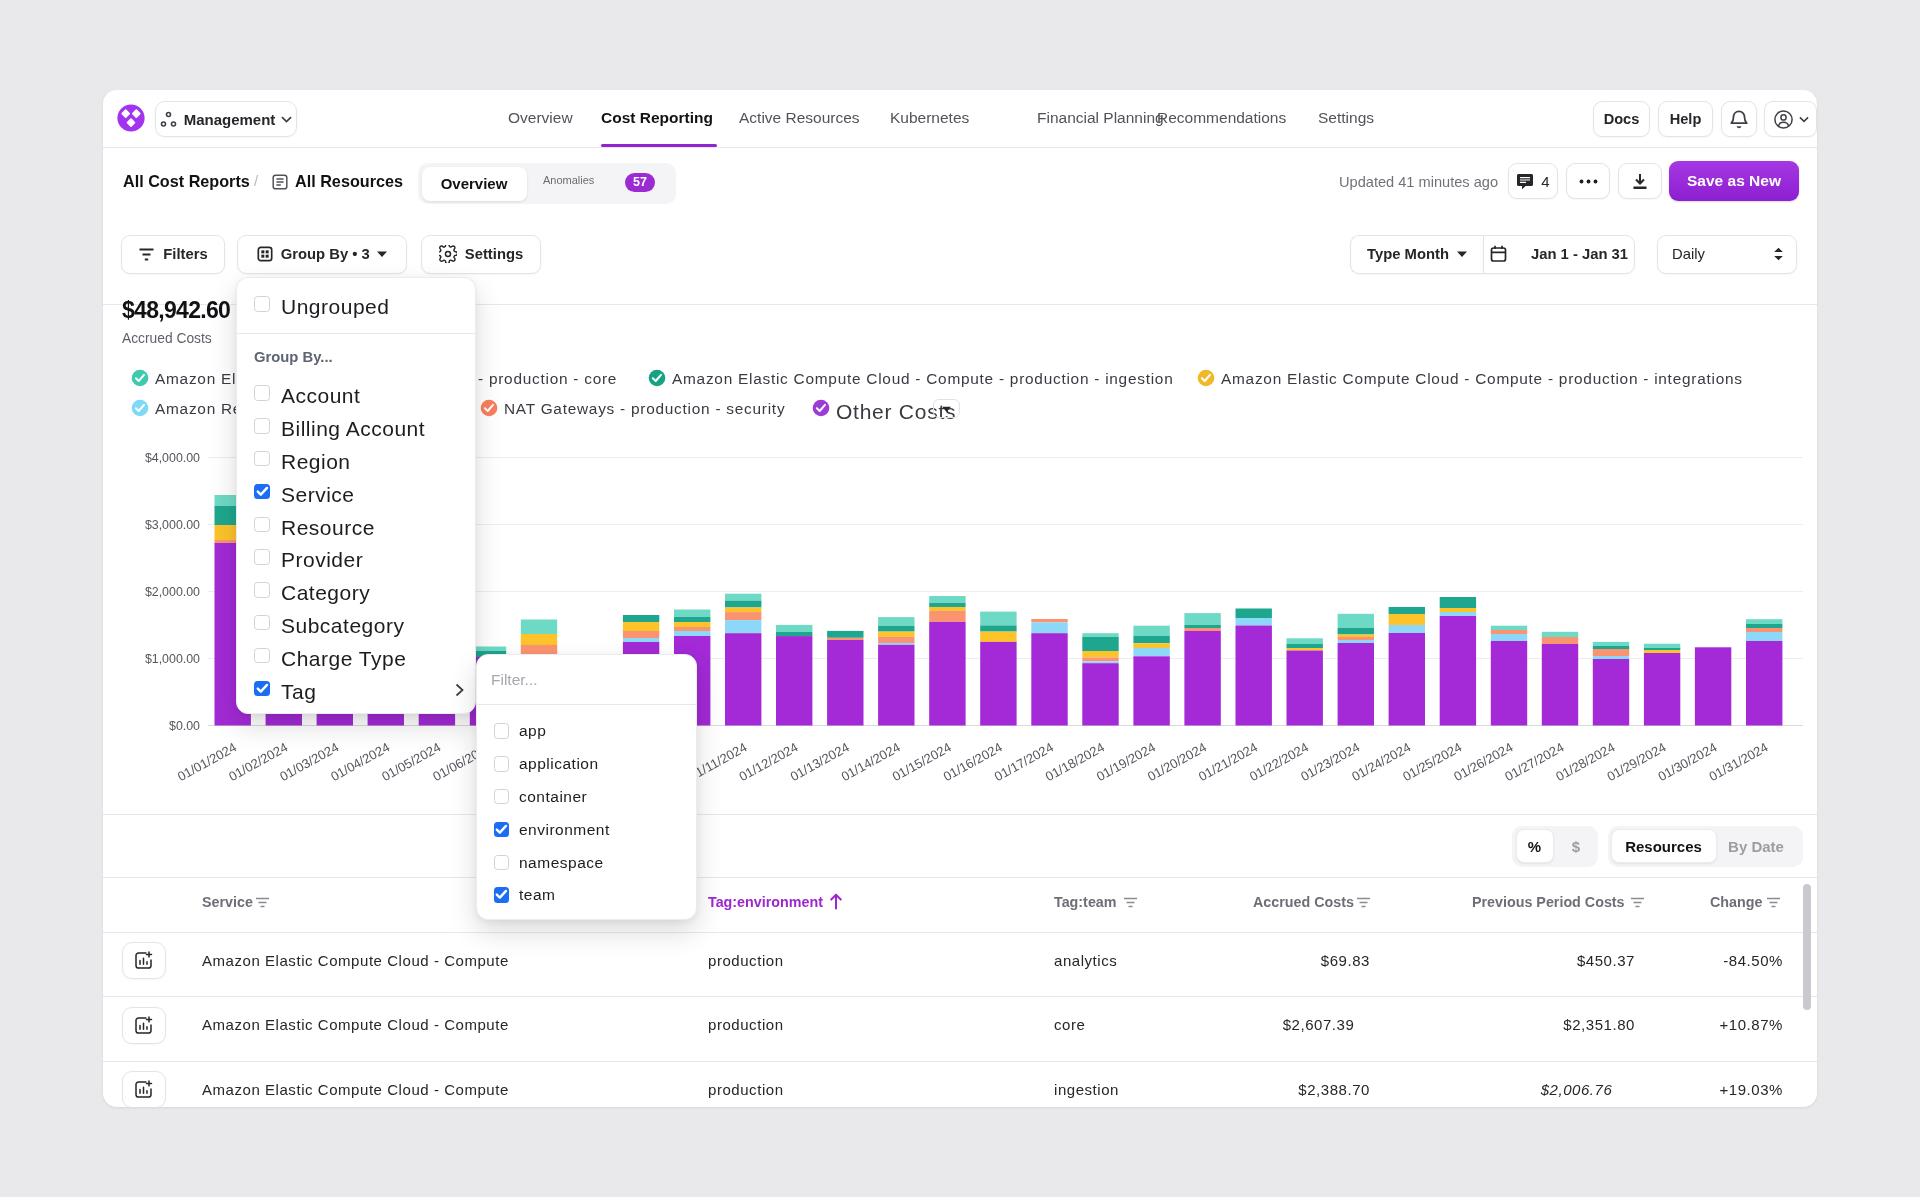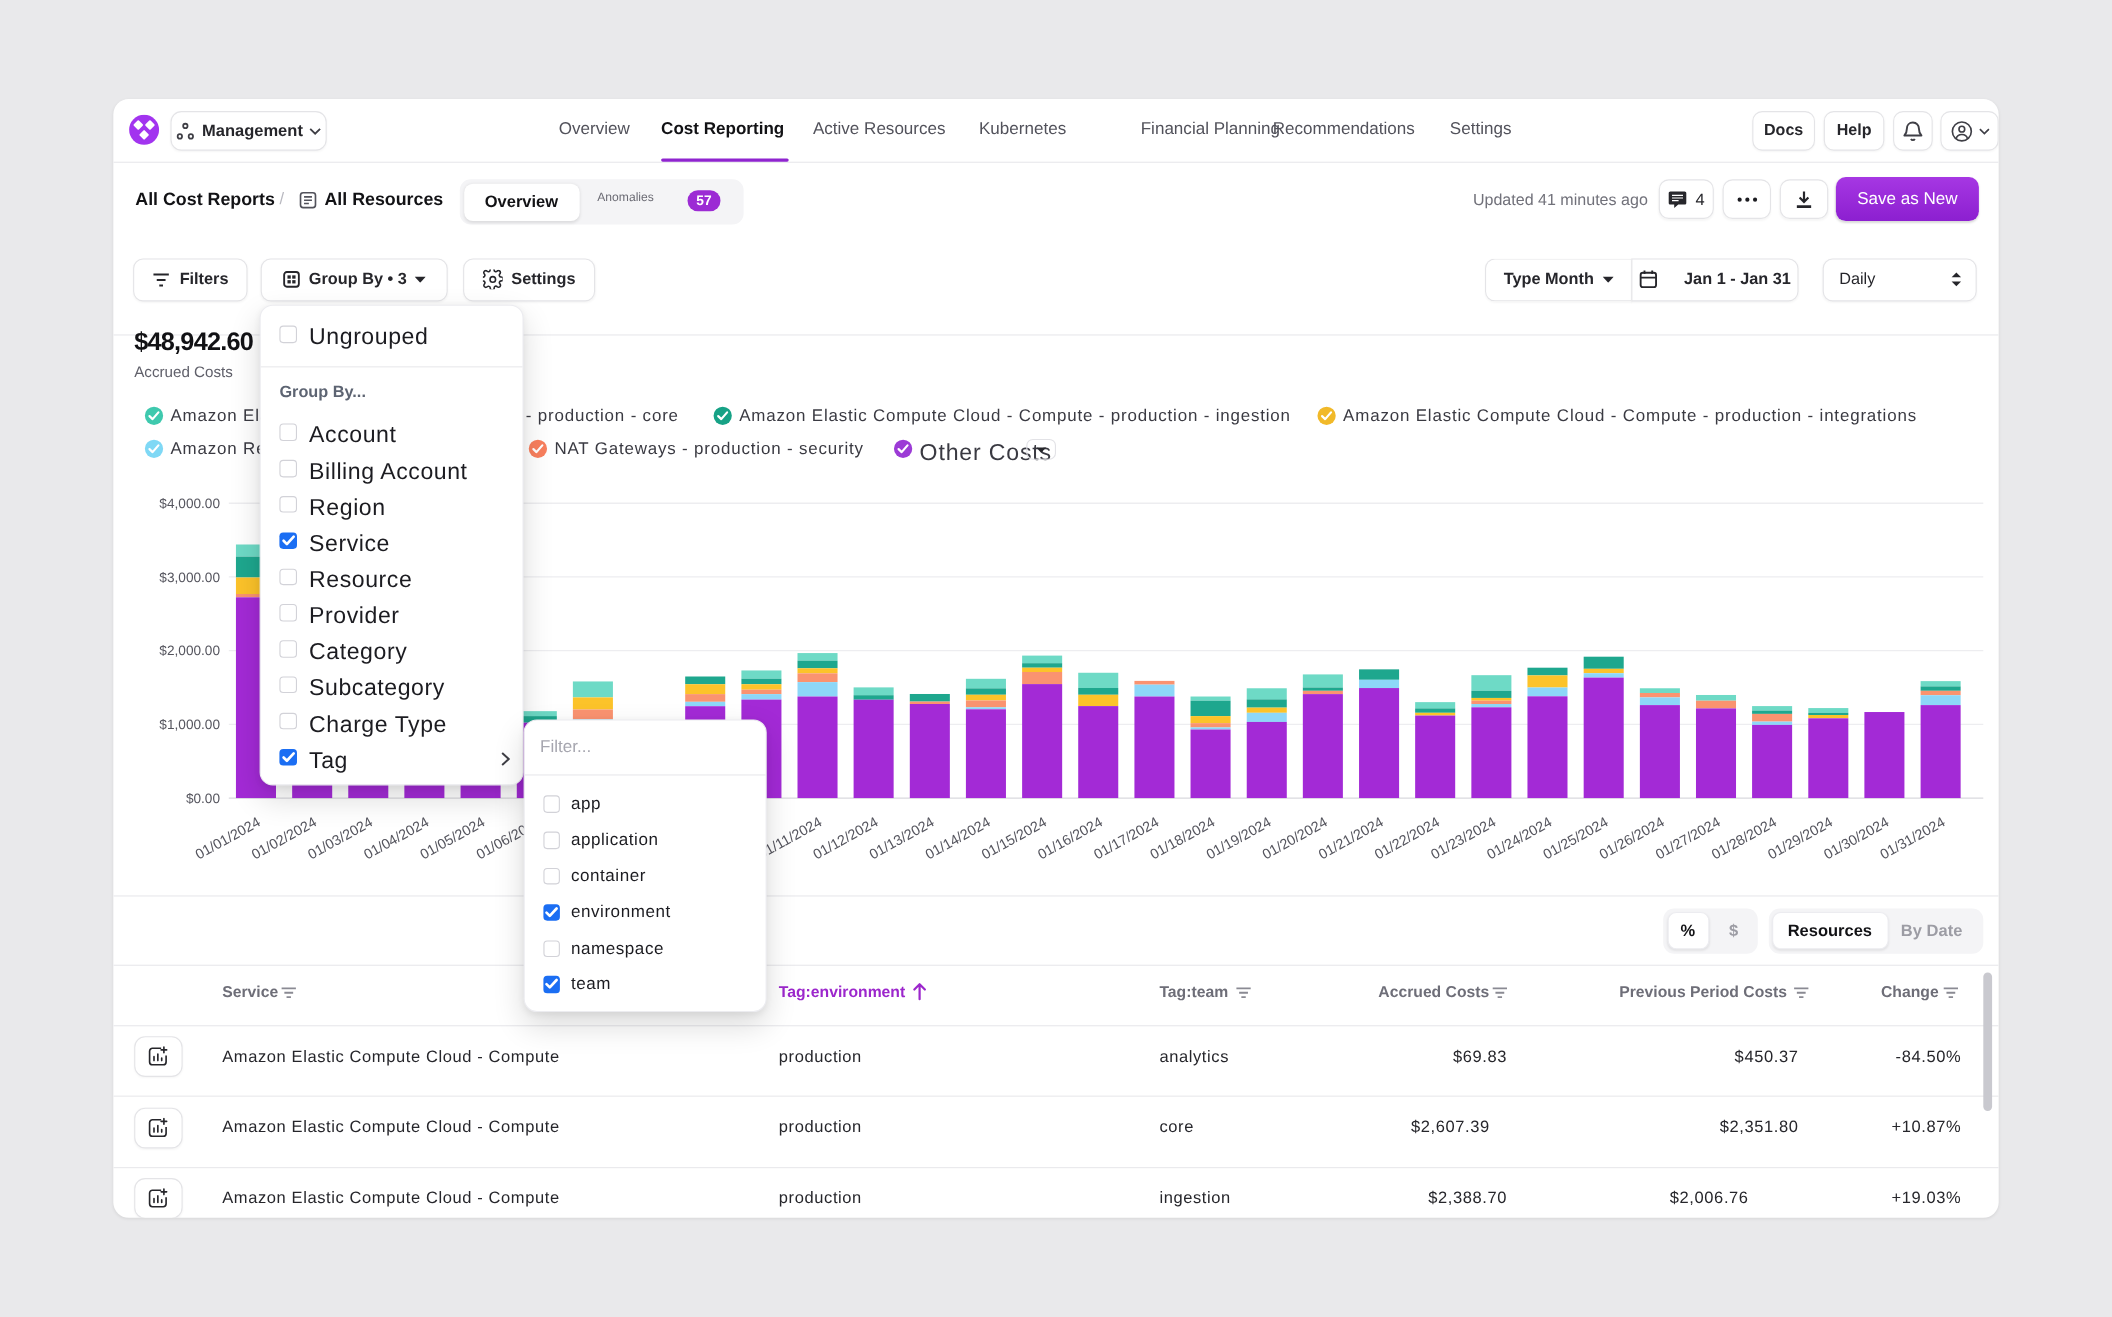--- a/index.html
+++ b/index.html
@@ -89,21 +89,21 @@
         <circle cx="9.5" cy="2.5" r="1.9"></circle>
         <circle cx="16.5" cy="2.5" r="1.9"></circle>
       </svg>
     </div>
   <div class="btn" style="left:1515px;top:73px;width:44px;height:36px;">
     <svg width="16" height="17" viewBox="0 0 16 17" fill="none" stroke="#26262b" stroke-width="2">
       <path d="M8 1v9M4 6.5 8 10.5 12 6.5"></path>
         <path d="M1.5 14.8h13" stroke-width="2.4"></path>
     </svg>
   </div>
-  <div class="a" style="left:1566px;top:71px;width:130px;height:40px;border-radius:9px;background:linear-gradient(180deg,#a637e3,#8c1fd0);display:flex;align-items:center;justify-content:center;color:#fff;font-size:15.5px;font-weight:400;box-shadow:0 1px 2px rgba(0,0,0,.15);">Save as New</div>
+  <div class="a" style="left:1566px;top:71px;width:130px;height:40px;border-radius:9px;background:linear-gradient(180deg,#a637e3,#8c1fd0);display:flex;align-items:center;justify-content:center;color:#fff;font-size:15.5px;font-weight:700;box-shadow:0 1px 2px rgba(0,0,0,.15);">Save as New</div>
 
   <div class="btn" style="left:18px;top:145px;width:104px;height:38.5px;">
     <svg width="17" height="15" viewBox="0 0 17 15" fill="none" stroke="#26262b" stroke-width="1.8">
         <path d="M1.5 2.5h14M4.5 7.5h8M6.8 12.5h3.4"></path>
       </svg>
     <span style="font-size:14.8px;margin-left:8px;">Filters</span>
   </div>
   <div class="btn" style="left:133.5px;top:145px;width:170.5px;height:38.5px;">
     <svg width="16" height="16" viewBox="0 0 17 17">
         <rect x="1.4" y="1.4" width="14.2" height="14.2" rx="2.6" fill="none" stroke="#26262b" stroke-width="1.8"></rect>
@@ -414,21 +414,21 @@
       <svg width="19" height="19" viewBox="0 0 19 19" fill="none" stroke="#26262b" stroke-width="1.5">
         <path d="M12.5 2H4.6A2.6 2.6 0 0 0 2 4.6v9.8A2.6 2.6 0 0 0 4.6 17h9.8a2.6 2.6 0 0 0 2.6-2.6V8.5"></path>
         <path d="M6 13.2V9.6M9.5 13.2V7.2M13 13.2v-2.4" stroke-linecap="round"></path>
         <path d="M15 1v5M12.5 3.5h5" stroke-linecap="round"></path>
       </svg>
     </div>
   <span class="a num" style="left:99px;top:990.9px;">Amazon Elastic Compute Cloud - Compute</span>
   <span class="a num" style="left:605px;top:990.9px;">production</span>
   <span class="a num" style="left:951px;top:990.9px;">ingestion</span>
   <span class="a num" style="left:1150px;top:990.9px;width:117px;text-align:right;display:inline-block;">$2,388.70</span>
-  <span class="a num" style="left:1415px;top:990.9px;width:117px;text-align:left;display:inline-block;">$2,006.76</span>
+  <span class="a num" style="left:1415px;top:990.9px;width:117px;text-align:center;display:inline-block;font-style:italic;">$2,006.76</span>
   <span class="a num" style="left:1589px;top:990.9px;width:91px;text-align:right;display:inline-block;">+19.03%</span>
   <div class="a" style="left:1700px;top:794px;width:8px;height:126px;background:#c9c9cf;border-radius:4px;"></div>
 
   <div class="a" style="left:133px;top:187px;width:240px;height:437px;background:#fff;border:1px solid #ececf0;border-radius:12px;box-shadow:0 12px 28px rgba(0,0,0,.14),0 2px 6px rgba(0,0,0,.06);"></div>
   <div class="cb menu-cb a" style="left:151px;top:206px;"></div>
   <span class="mitem" style="top:205px;">Ungrouped</span>
   <div class="sep" style="left:134px;top:243px;width:238px;"></div>
   <span class="a" style="left:151px;top:259px;font-size:14.8px;font-weight:700;color:#5d6472;">Group By...</span>
   <div class="cb menu-cb a" style="left:151px;top:295.3px;"></div>
   <span class="mitem" style="top:294.3px;">Account</span>

